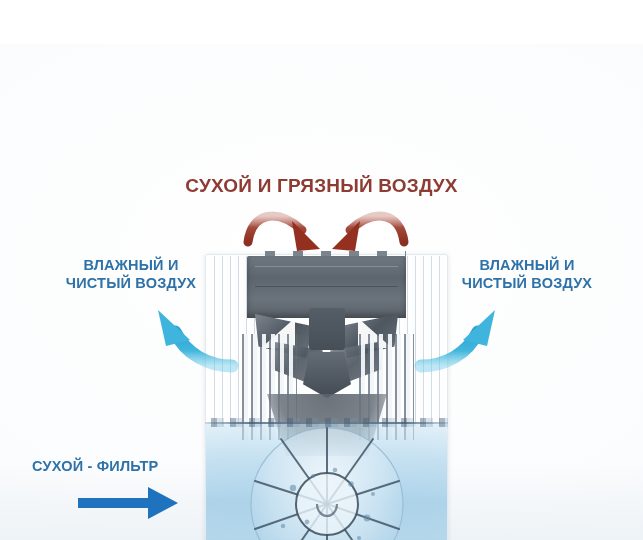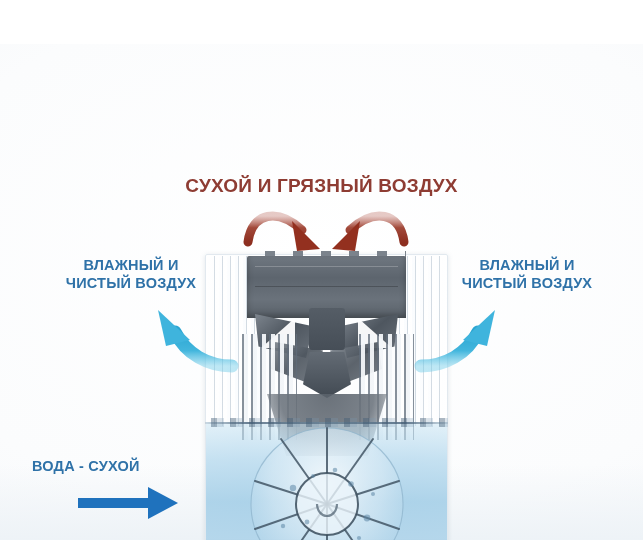--- a/index.html
+++ b/index.html
@@ -420,16 +420,16 @@
   </svg>
 
   <div class="label" id="title-dry">СУХОЙ И ГРЯЗНЫЙ ВОЗДУХ</div>
 
   <div class="label" id="label-left">ВЛАЖНЫЙ И
 ЧИСТЫЙ ВОЗДУХ</div>
 
   <div class="label" id="label-right">ВЛАЖНЫЙ И
 ЧИСТЫЙ ВОЗДУХ</div>
 
-  <div class="label" id="label-water">ВОДА - СУХОЙ</div>
+  <div class="label" id="label-water">СУХОЙ - ФИЛЬТР</div>
 
 
 </div>
 
 </body></html>

